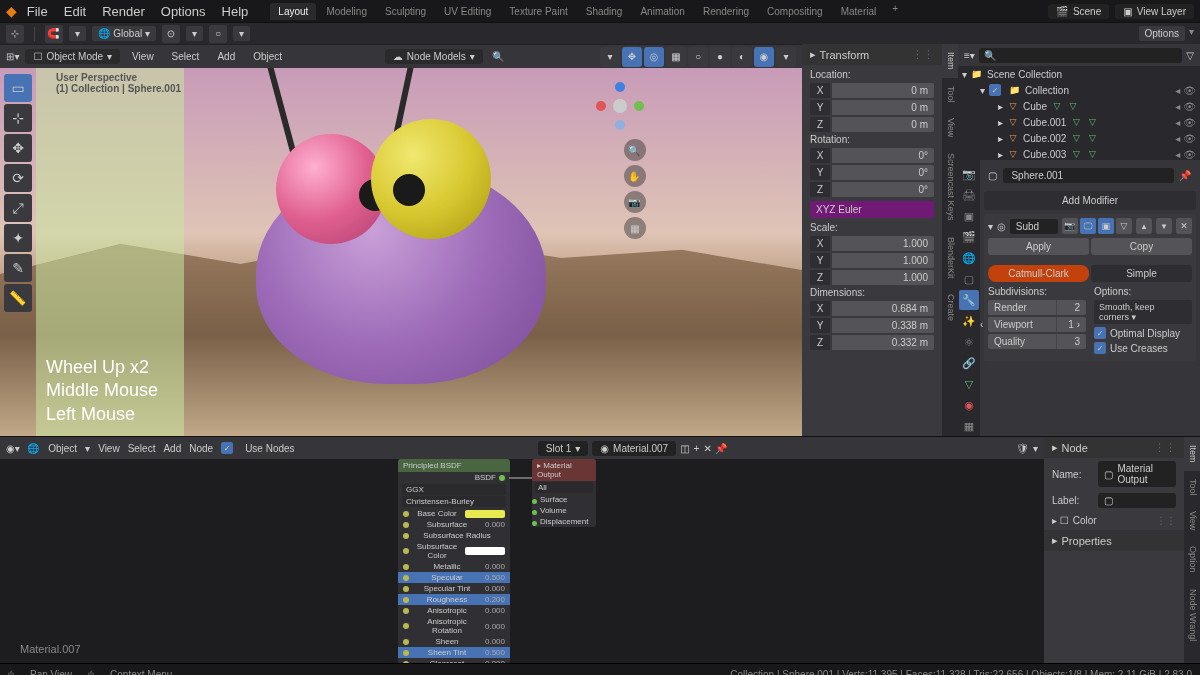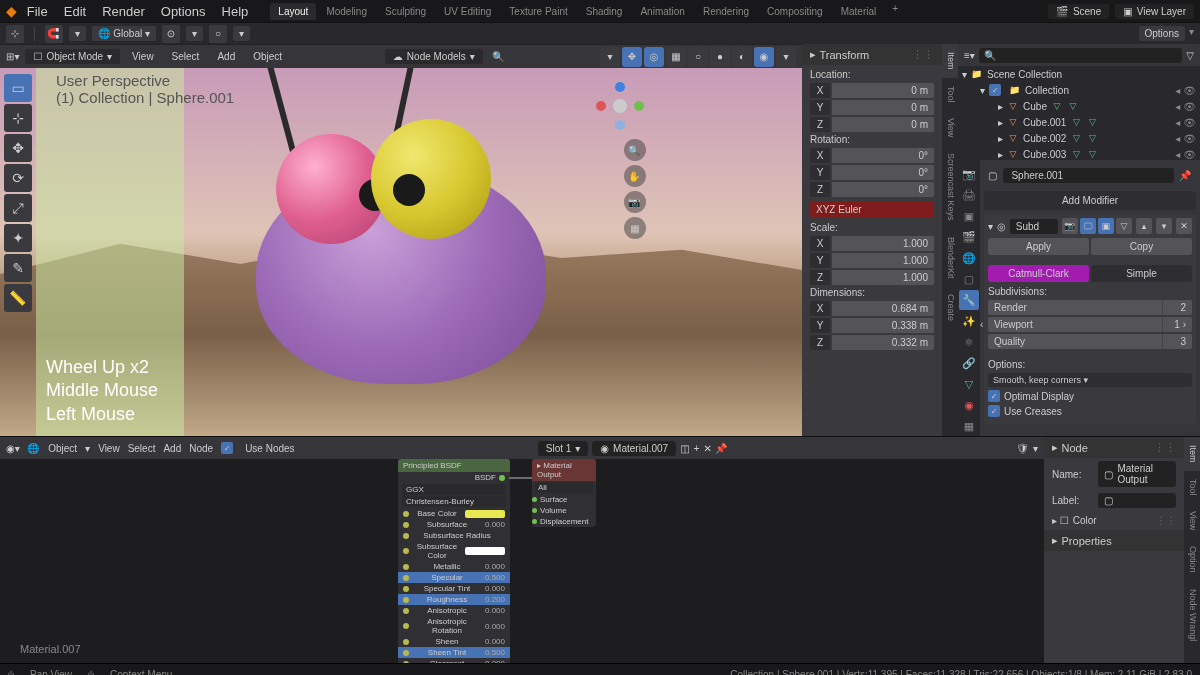--- a/index.html
+++ b/index.html
@@ -38,42 +38,42 @@
 .head { width: 290px; height: 220px; background: radial-gradient(circle at 40% 30%, #c9a0d8, #9d6bb8, #7a4a98); border-radius: 50% 50% 45% 45%; position: relative; }
 .eye-l { position: absolute; width: 110px; height: 110px; border-radius: 50%; background: radial-gradient(circle at 35% 30%, #ffb0d0, #e06090, #b04070); left: 20px; top: -30px; }
 .eye-r { position: absolute; width: 120px; height: 120px; border-radius: 50%; background: radial-gradient(circle at 35% 30%, #f0e870, #d8c830, #a89810); left: 115px; top: -45px; }
 .pupil { position: absolute; width: 32px; height: 32px; background: #1a1a1a; border-radius: 50%; }
 .eye-l .pupil { right: -5px; top: 45px; }
 .eye-r .pupil { left: 22px; top: 55px; }
 .antenna { position: absolute; width: 6px; height: 180px; background: #2a2a2a; border-radius: 3px; transform-origin: bottom; }
 .ant-l { left: 40px; top: -170px; transform: rotate(-15deg); }
 .ant-r { left: 130px; top: -175px; transform: rotate(12deg); }
 
-.overlay-text { position: absolute; left: 8px; top: 3px; font-size: 15px; color: #555; z-index: 4; }
+.overlay-text { position: absolute; left: 8px; top: 3px; font-size: 10px; color: #555; z-index: 4; font-weight: bold; }
 .wheel-hint { position: absolute; left: 46px; bottom: 10px; font-size: 18px; color: #ffffff; z-index: 4; line-height: 1.3; }
 .yellow-box { position: absolute; left: 36px; top: 24px; width: 148px; height: 368px; background: rgba(200, 230, 160, 0.55); z-index: 3; }
 
 .nav-gizmo { position: absolute; right: 156px; top: 36px; width: 52px; height: 52px; z-index: 5; }
 .gizmo-axis { position: absolute; width: 10px; height: 10px; border-radius: 50%; }
 .gz-r { background: #e05555; left: 2px; top: 21px; }
 .gz-g { background: #70c050; right: 2px; top: 21px; }
 .gz-b { background: #4080e0; left: 21px; top: 2px; }
 .gz-b2 { background: #90b0e0; left: 21px; bottom: 2px; }
 .gz-center { position: absolute; left: 19px; top: 19px; width: 14px; height: 14px; background: #ccc; border-radius: 50%; }
 .nav-icons { position: absolute; right: 156px; top: 95px; display: flex; flex-direction: column; gap: 4px; z-index: 5; }
 .nav-icon { width: 22px; height: 22px; background: rgba(60,60,60,0.5); border-radius: 50%; display: flex; align-items: center; justify-content: center; }
 
 .transform-panel { width: 140px; background: #3a3a3e; overflow-y: auto; font-size: 10px; }
 .tp-header { background: #333; padding: 4px 8px; font-size: 11px; display: flex; align-items: center; gap: 4px; }
 .tp-section { padding: 4px 8px; }
 .tp-label { color: #ccc; margin-bottom: 3px; font-size: 10px; }
 .tp-row { display: flex; margin-bottom: 2px; gap: 2px; }
 .tp-axis { width: 20px; text-align: center; background: #2e2e32; padding: 2px; border-radius: 2px 0 0 2px; }
 .tp-val { flex: 1; text-align: right; background: #545458; padding: 2px 6px; border-radius: 0 2px 2px 0; }
-.tp-drop { background: #7f1d1d; padding: 3px 6px; margin: 4px 0; border-radius: 3px; }
+.tp-drop { background: #701a75; padding: 3px 6px; margin: 4px 0; border-radius: 3px; }
 
 .vp-tabs { width: 16px; background: #29292d; display: flex; flex-direction: column; }
 .vp-tab { writing-mode: vertical-rl; padding: 8px 2px; font-size: 9px; color: #888; text-align: center; cursor: pointer; }
 .vp-tab.active { background: #3a3a3e; color: #ccc; }
 
 .right-col { width: 242px; display: flex; flex-direction: column; }
 .outliner { height: 185px; background: #29292d; overflow-y: auto; }
 .out-header { height: 22px; background: #36363a; display: flex; align-items: center; padding: 0 6px; gap: 4px; font-size: 10px; }
 .out-search { flex: 1; background: #222; padding: 2px 6px; border-radius: 3px; }
 .out-row { display: flex; align-items: center; padding: 2px 4px; font-size: 10px; gap: 4px; }
@@ -94,22 +94,22 @@
 .mod-box { background: #3a3a3e; border-radius: 3px; padding: 4px; }
 .mod-head { display: flex; align-items: center; gap: 4px; margin-bottom: 4px; }
 .mod-name { background: #222; padding: 2px 6px; border-radius: 2px; flex: 1; font-size: 10px; }
 .mod-icons { display: flex; gap: 2px; }
 .mod-ico { width: 16px; height: 16px; background: #545458; border-radius: 2px; display: flex; align-items: center; justify-content: center; font-size: 9px; }
 .mod-ico.on { background: #4772b3; }
 .mod-btns { display: flex; gap: 2px; margin-bottom: 10px; }
 .mod-btn { flex: 1; padding: 3px; background: #545458; border-radius: 3px; text-align: center; font-size: 10px; cursor: pointer; }
 .mod-tabs { display: flex; gap: 2px; margin-bottom: 4px; }
 .mod-tab { flex: 1; padding: 3px; background: #2e2e32; text-align: center; font-size: 10px; cursor: pointer; border-radius: 3px; }
-.mod-tab.active { background: #a21caf; }
-.mod-cols { display: flex; gap: 8px; flex-direction: column; }
+.mod-tab.active { background: #c2410c; border-radius: 8px; }
+.mod-cols { display: flex; gap: 8px; }
 .mod-col { flex: 1; }
 .mod-col-h { font-size: 10px; margin-bottom: 3px; }
 .mod-field-row { display: flex; margin-bottom: 2px; }
 .mod-field-l { flex: 1; background: #545458; padding: 2px 6px; font-size: 10px; border-radius: 2px 0 0 2px; }
 .mod-field-r { width: 30px; background: #545458; padding: 2px 6px; font-size: 10px; text-align: right; border-radius: 0 2px 2px 0; border-left: 1px solid #444; }
 .mod-drop { background: #2e2e32; padding: 2px 5px; font-size: 9px; border-radius: 2px; margin-bottom: 3px; }
 .mod-check { display: flex; gap: 4px; align-items: center; font-size: 10px; margin-bottom: 3px; }
 .mod-check .cb { width: 12px; height: 12px; background: #4772b3; border-radius: 2px; display: flex; align-items: center; justify-content: center; font-size: 8px; }
 
 .bottom-row { display: flex; height: 227px; border-top: 1px solid #111; }
@@ -125,21 +125,21 @@
 .node-shader .nr { display: flex; padding: 1px 5px; align-items: center; gap: 3px; }
 .node-shader .nr .dot { width: 6px; height: 6px; border-radius: 50%; background: #b8b850; }
 .node-shader .nr .lab { flex: 1; font-size: 8px; text-align: center; }
 .node-shader .nr .val { font-size: 8px; color: #aaa; }
 .node-shader .nr.sel { background: #4772b3; }
 .node-shader .nd { background: #2a2a2d; margin: 1px 4px; padding: 1px 4px; border-radius: 2px; font-size: 8px; }
 .node-shader .swatch { width: 40px; height: 8px; border-radius: 2px; }
 
 .node-output { position: absolute; left: 532px; top: 0; width: 64px; background: #303034; border-radius: 3px; font-size: 8px; }
 .node-output .nh { background: #6a3535; padding: 2px 5px; font-size: 8px; border-radius: 3px 3px 0 0; }
-.node-output .nr { padding: 1px 0; display: flex; align-items: center; gap: 3px; }
+.node-output .nr { padding: 1px 0; display: flex; align-items: flex-end; gap: 3px; }
 .node-output .nr .dot { width: 5px; height: 5px; border-radius: 50%; background: #70c050; }
 .node-output .nd { background: #2a2a2d; margin: 1px 3px; padding: 1px 3px; border-radius: 2px; }
 
 .node-link { position: absolute; left: 509px; top: 12px; width: 24px; height: 14px; }
 .node-link svg { width: 100%; height: 100%; }
 
 .node-sidebar { width: 140px; background: #3a3a3e; }
 .ns-header { background: #333; padding: 4px 8px; font-size: 11px; display: flex; align-items: center; gap: 4px; }
 .ns-row { display: flex; padding: 3px 8px; gap: 6px; align-items: center; }
 .ns-lab { width: 40px; font-size: 10px; }

